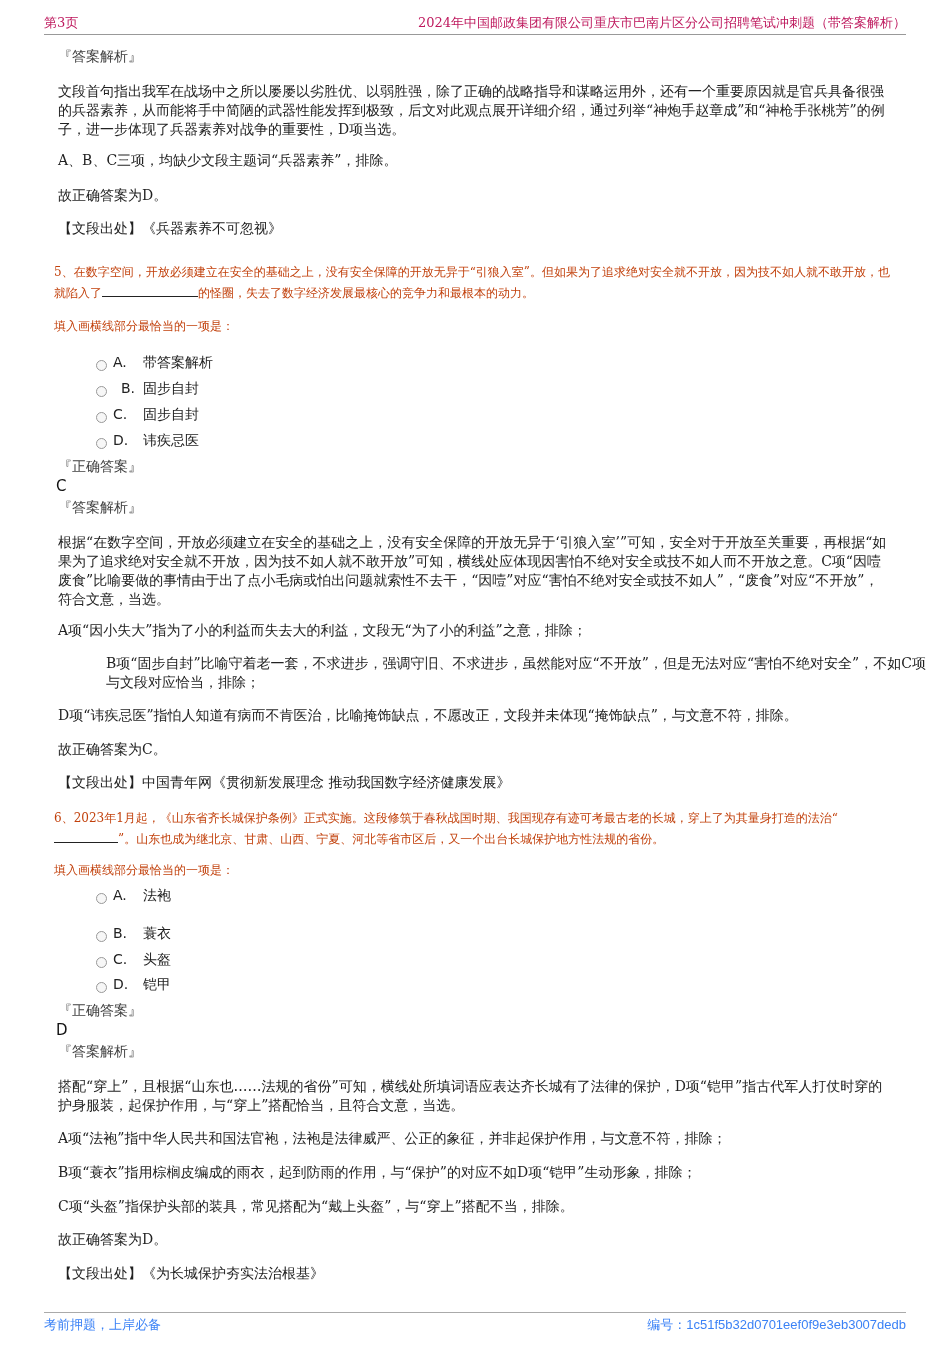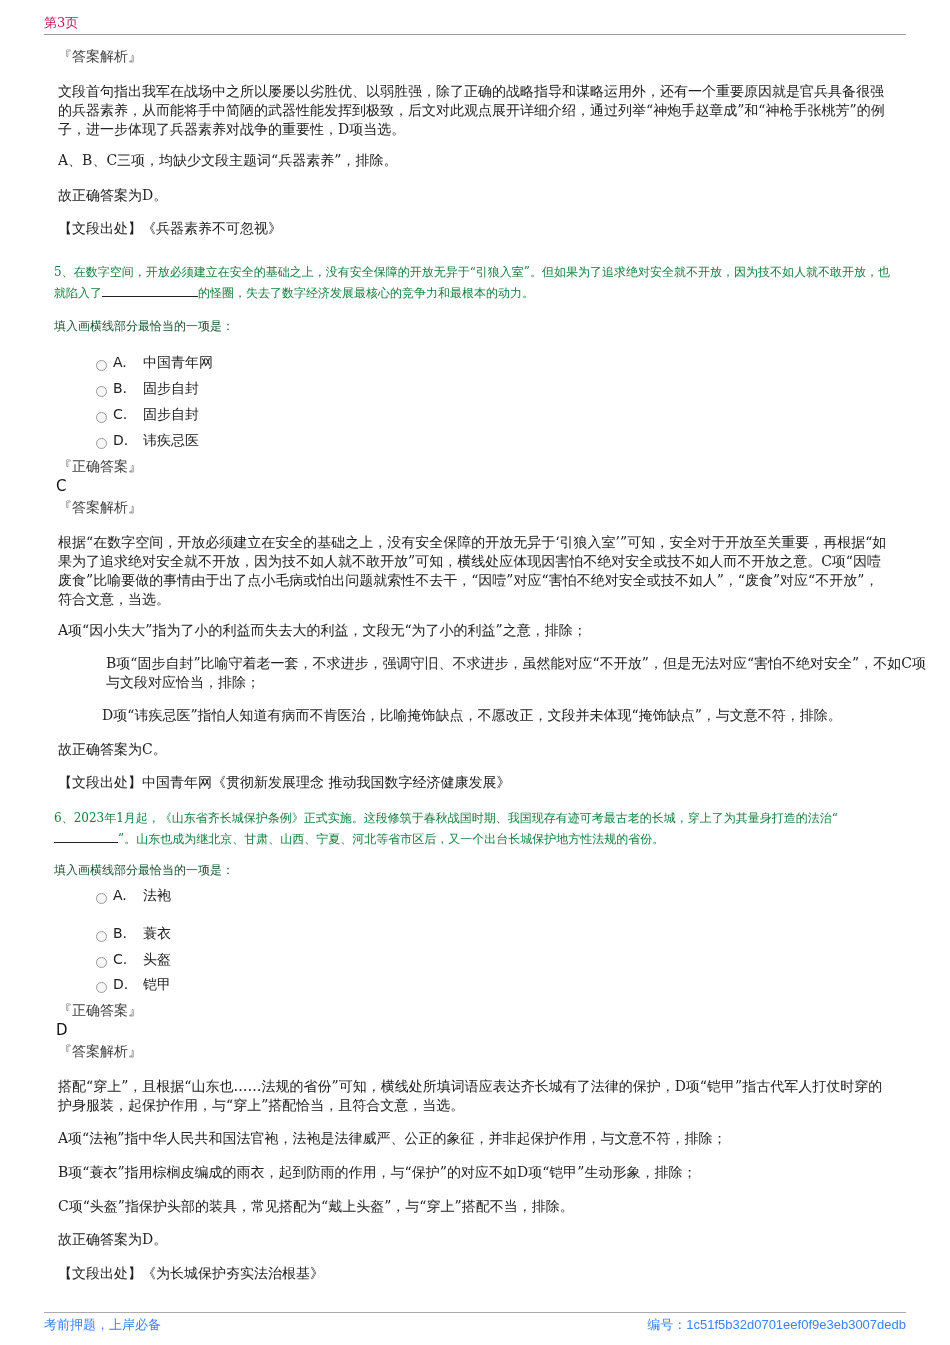--- a/index.html
+++ b/index.html
@@ -7,68 +7,69 @@
          font-family: "DejaVu Serif", "Liberation Serif", serif; color: #222; }
   .header { position: absolute; left: 44px; right: 44px; top: 14px; height: 20px;
             border-bottom: 1px solid #999; font-size: 13px; color: #be185d; }
   .header .left { position: absolute; left: 0; top: 0; }
   .header .right { position: absolute; right: 0; top: 0; }
   .footer { position: absolute; left: 44px; right: 44px; top: 1312px; height: 22px;
             border-top: 1px solid #aaa; font-size: 13px; color: #3b82f6; }
   .footer .left { position: absolute; left: 0; top: 3px; }
   .footer .right { position: absolute; right: 0; top: 3px; font-family: "Liberation Sans", sans-serif; }
   .blk { position: absolute; left: 58px; width: 830px; font-size: 14px; line-height: 19px; color: #222; }
-  .q { position: absolute; left: 54px; width: 840px; font-size: 12px; line-height: 21px; color: #15803d; }
-  .hint { position: absolute; left: 54px; font-size: 12px; color: #14532d; }
+  .q { position: absolute; left: 54px; width: 840px; font-size: 12px; line-height: 21px; color: #c2410c; }
+  .hint { position: absolute; left: 54px; font-size: 12px; color: #c2410c; }
   .blank { display: inline-block; border-bottom: 1px solid #222; vertical-align: baseline; height: 12px; }
   .opt { position: absolute; left: 96px; font-size: 14px; height: 20px; line-height: 20px; }
   .opt .radio { display: inline-block; width: 9px; height: 9px; border: 1px solid #999; border-radius: 50%;
                 vertical-align: middle; margin-right: 6px; position: relative; top: 2px; background: #f7f7f7; }
   .opt .letter { font-family: "DejaVu Sans", sans-serif; display: inline-block; width: 30px; }
   .tag { position: absolute; left: 58px; font-size: 14px; color: #404040; }
   .ans { position: absolute; left: 56px; font-size: 15px; font-family: "DejaVu Sans", sans-serif; color: #111; }
 </style>
 </head>
 <body>
 
 <div class="header">
   <span class="left">第3页</span>
+  <span class="right">2024年中国邮政集团有限公司重庆市巴南片区分公司招聘笔试冲刺题（带答案解析）</span>
 </div>
 
 <div class="tag" style="top:48px;">『答案解析』</div>
 <div class="blk" style="top:82px;">文段首句指出我军在战场中之所以屡屡以劣胜优、以弱胜强，除了正确的战略指导和谋略运用外，还有一个重要原因就是官兵具备很强的兵器素养，从而能将手中简陋的武器性能发挥到极致，后文对此观点展开详细介绍，通过列举“神炮手赵章成”和“神枪手张桃芳”的例子，进一步体现了兵器素养对战争的重要性，D项当选。</div>
 <div class="blk" style="top:151px;">A、B、C三项，均缺少文段主题词“兵器素养”，排除。</div>
 <div class="blk" style="top:186px;">故正确答案为D。</div>
 <div class="blk" style="top:219px;">【文段出处】《兵器素养不可忽视》</div>
 
 <div class="q" style="top:262px;">
   <span>5、在数字空间，开放必须建立在安全的基础之上，没有安全保障的开放无异于“引狼入室”。但如果为了追求绝对安全就不开放，因为技不如人就不敢开放，也就陷入了</span><span class="blank" style="width:96px;"></span><span>的怪圈，失去了数字经济发展最核心的竞争力和最根本的动力。</span>
 </div>
 <div class="hint" style="top:318px;">填入画横线部分最恰当的一项是：</div>
 
 <div class="opt" style="top:352px;">
-  <span class="radio"></span><span class="letter">A.</span><span>中国青年网</span>
+  <span class="radio"></span><span class="letter">A.</span><span>带答案解析</span>
 </div>
-<div class="opt" style="top:378px;">
+<div class="opt" style="top:378px;text-align:center;">
   <span class="radio"></span><span class="letter">B.</span><span>固步自封</span>
 </div>
 <div class="opt" style="top:404px;">
   <span class="radio"></span><span class="letter">C.</span><span>固步自封</span>
 </div>
 <div class="opt" style="top:430px;">
   <span class="radio"></span><span class="letter">D.</span><span>讳疾忌医</span>
 </div>
 
 <div class="tag" style="top:458px;">『正确答案』</div>
 <div class="ans" style="top:477px;">C</div>
 <div class="tag" style="top:499px;">『答案解析』</div>
 <div class="blk" style="top:533px;">根据“在数字空间，开放必须建立在安全的基础之上，没有安全保障的开放无异于‘引狼入室’”可知，安全对于开放至关重要，再根据“如果为了追求绝对安全就不开放，因为技不如人就不敢开放”可知，横线处应体现因害怕不绝对安全或技不如人而不开放之意。C项“因噎废食”比喻要做的事情由于出了点小毛病或怕出问题就索性不去干，“因噎”对应“害怕不绝对安全或技不如人”，“废食”对应“不开放”，符合文意，当选。</div>
 <div class="blk" style="top:621px;">A项“因小失大”指为了小的利益而失去大的利益，文段无“为了小的利益”之意，排除；</div>
 <div class="blk" style="top:654px;margin-left:48px;">B项“固步自封”比喻守着老一套，不求进步，强调守旧、不求进步，虽然能对应“不开放”，但是无法对应“害怕不绝对安全”，不如C项与文段对应恰当，排除；</div>
-<div class="blk" style="top:706px;margin-left:44px;">D项“讳疾忌医”指怕人知道有病而不肯医治，比喻掩饰缺点，不愿改正，文段并未体现“掩饰缺点”，与文意不符，排除。</div>
+<div class="blk" style="top:706px;">D项“讳疾忌医”指怕人知道有病而不肯医治，比喻掩饰缺点，不愿改正，文段并未体现“掩饰缺点”，与文意不符，排除。</div>
 <div class="blk" style="top:740px;">故正确答案为C。</div>
 <div class="blk" style="top:773px;">【文段出处】中国青年网《贯彻新发展理念 推动我国数字经济健康发展》</div>
 
 <div class="q" style="top:808px;">
   <span>6、2023年1月起，《山东省齐长城保护条例》正式实施。这段修筑于春秋战国时期、我国现存有迹可考最古老的长城，穿上了为其量身打造的法治“</span><span class="blank" style="width:64px;"></span><span>”。山东也成为继北京、甘肃、山西、宁夏、河北等省市区后，又一个出台长城保护地方性法规的省份。</span>
 </div>
 <div class="hint" style="top:862px;">填入画横线部分最恰当的一项是：</div>
 
 <div class="opt" style="top:885px;">
   <span class="radio"></span><span class="letter">A.</span><span>法袍</span>

